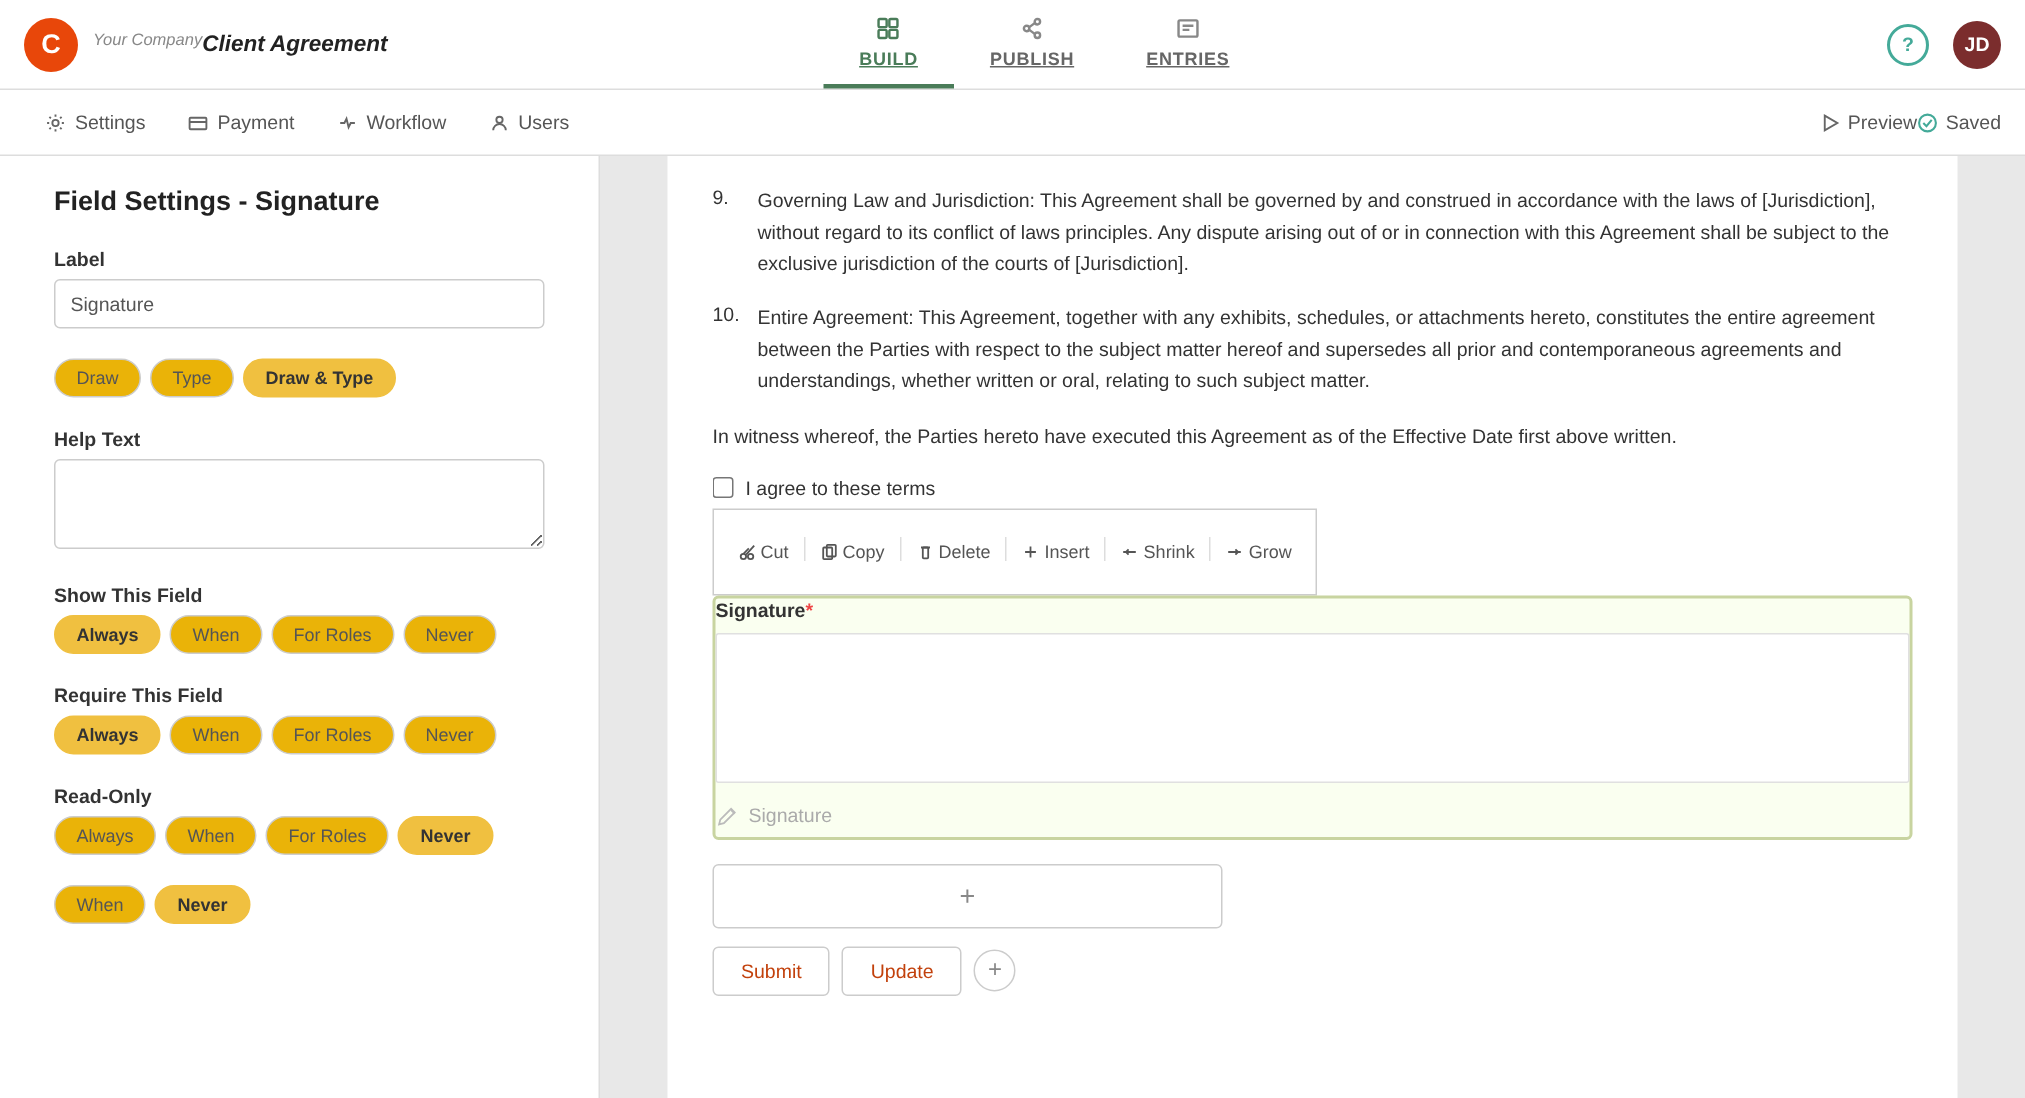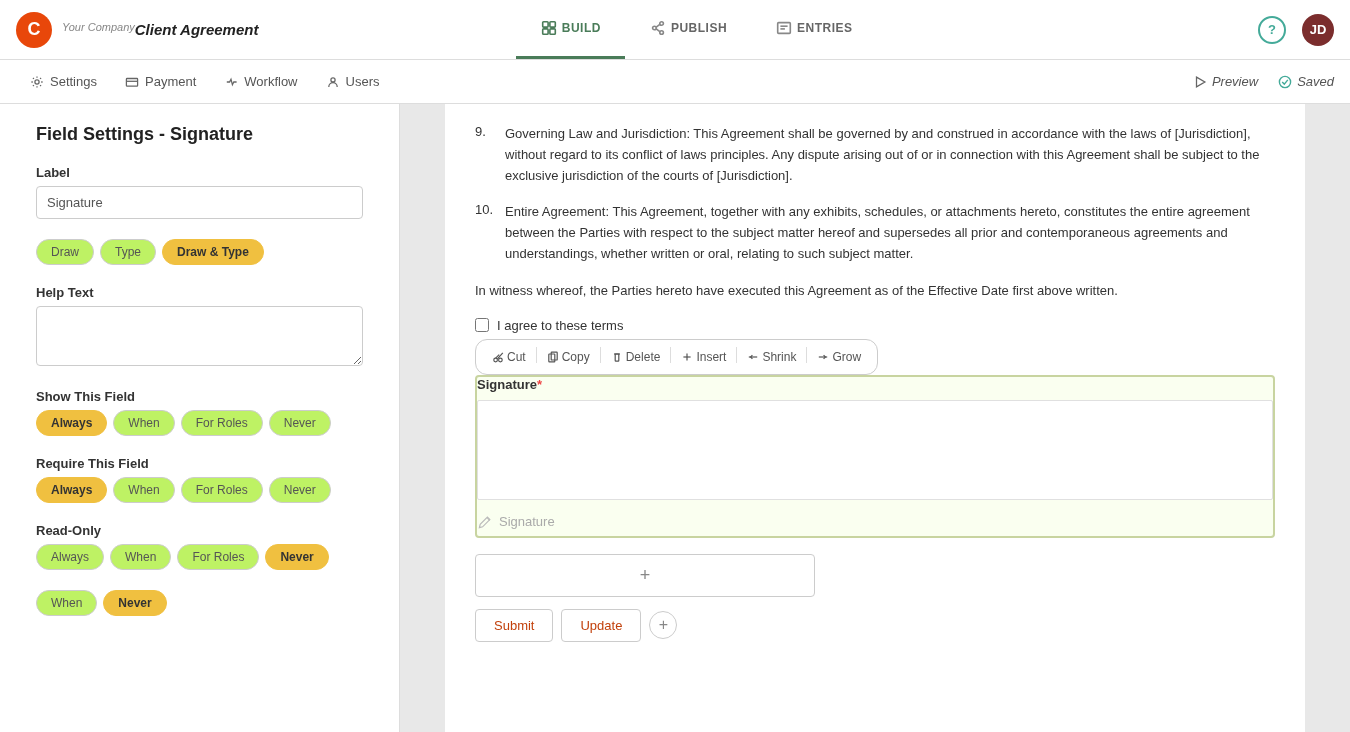--- a/index.html
+++ b/index.html
@@ -35,33 +35,34 @@
     .nav-tabs {
       display: flex;
       align-items: flex-end;
       height: 100%;
       flex: 1;
       justify-content: center;
       gap: 0;
     }
     .nav-tab {
       display: flex;
-      flex-direction: row;
+      flex-direction: column;
       align-items: center;
       justify-content: center;
       padding: 0 24px;
       height: 60px;
       cursor: pointer;
       font-size: 12px;
       font-weight: 600;
       color: #666;
       gap: 4px;
       border-bottom: 3px solid transparent;
       text-transform: uppercase;
       letter-spacing: 0.5px;
+      text-decoration: underline;
     }
     .nav-tab.active {
       color: #4a7c59;
       border-bottom: 3px solid #4a7c59;
     }
     .nav-tab svg { width: 18px; height: 18px; }
 
     .nav-right {
       display: flex;
       align-items: center;
@@ -104,22 +105,21 @@
       gap: 6px;
       padding: 0 14px;
       height: 44px;
       cursor: pointer;
       font-size: 13px;
       color: #555;
     }
     .sub-nav-right {
       display: flex;
       align-items: center;
-      gap: 20px;
-      font-style: italic;
+      gap: 0;
     }
     .preview-btn {
       display: flex; align-items: center; gap: 5px;
       cursor: pointer; color: #555; font-size: 13px;
     }
     .saved-btn {
       display: flex; align-items: center; gap: 5px;
       cursor: pointer; color: #555; font-size: 13px;
     }
 
@@ -176,21 +176,21 @@
       outline: none;
     }
 
     .button-group {
       display: flex;
       gap: 6px;
       flex-wrap: wrap;
     }
     .toggle-btn {
       border: 1px solid #ccc;
-      background: #bef264;
+      background: #eab308;
       border-radius: 20px;
       padding: 5px 14px;
       font-size: 12px;
       cursor: pointer;
       color: #555;
     }
     .toggle-btn.active {
       background: #f0c040;
       border-color: #f0c040;
       color: #333;
@@ -240,22 +240,22 @@
     }
     .checkbox-row input[type=checkbox] { width: 14px; height: 14px; }
 
     
     .field-toolbar {
       display: flex;
       align-items: flex-start;
       gap: 0;
       background: #fff;
       border: 1px solid #ccc;
-      border-radius: 12px;
-      padding: 7px 8px;
+      border-radius: 0;
+      padding: 18px 8px;
       width: fit-content;
       margin-bottom: 0;
     }
     .toolbar-btn {
       display: flex;
       align-items: center;
       gap: 3px;
       padding: 3px 8px;
       font-size: 12px;
       color: #555;

